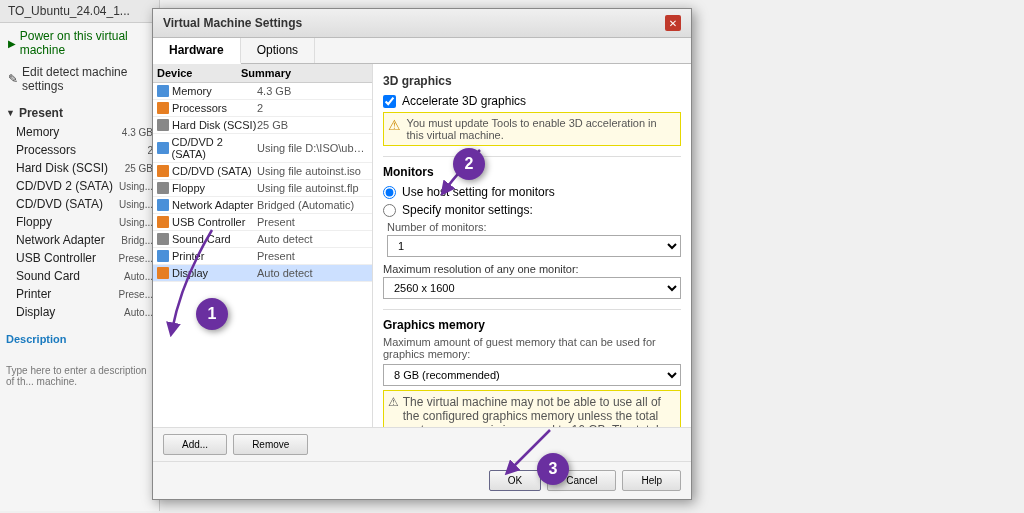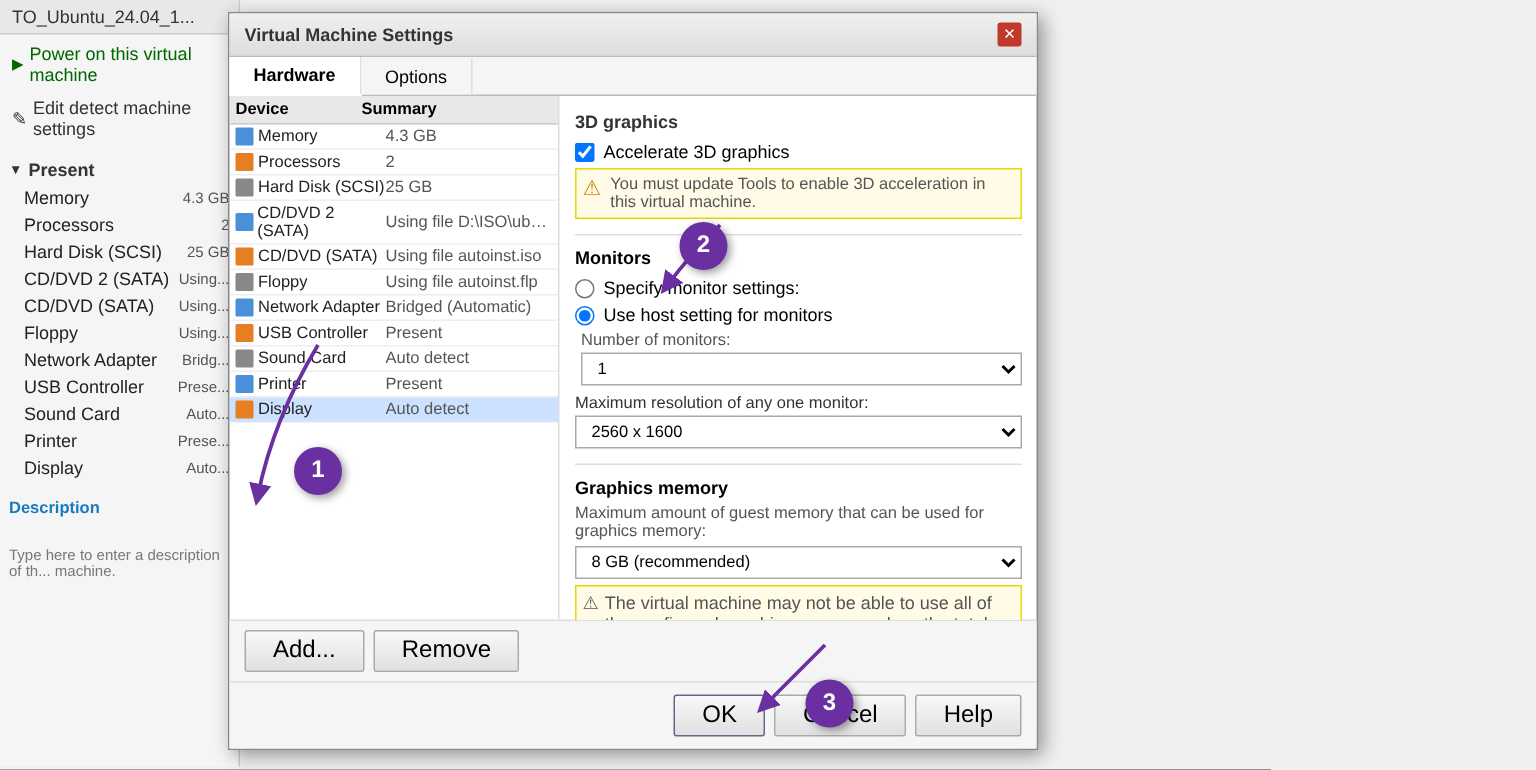--- a/index.html
+++ b/index.html
@@ -56,21 +56,21 @@
       padding: 6px 10px; display: flex; justify-content: space-between; align-items: center;
       border-bottom: 1px solid #bbb; flex-shrink: 0;
     }
     .dialog-title { font-size: 12px; font-weight: bold; color: #333; }
     .dialog-close {
       width: 16px; height: 16px; background: #c0392b; border: none; cursor: pointer;
       display: flex; align-items: center; justify-content: center; font-size: 10px; color: white;
       border-radius: 2px;
     }
     .dialog-tabs {
-      display: flex; background: #f5f5f5; border-bottom: 1px solid #bbb; flex-shrink: 0; align-items: center;
+      display: flex; background: #f5f5f5; border-bottom: 1px solid #bbb; flex-shrink: 0;
     }
     .dialog-tab {
       padding: 5px 16px; font-size: 12px; cursor: pointer; border-right: 1px solid #ddd;
       background: #f5f5f5;
     }
     .dialog-tab.active {
       background: #fff; border-bottom: 2px solid #fff; margin-bottom: -1px; font-weight: bold;
     }
     .dialog-body { display: flex; flex: 1; overflow: hidden; }
 
@@ -122,21 +122,21 @@
     .gm-label { font-size: 11px; color: #555; margin-bottom: 4px; }
     .gm-warning { display: flex; align-items: flex-start; gap: 4px; font-size: 10px; color: #555; margin-top: 4px; background: #fffbe6; padding: 4px; border: 1px solid #e6d800; }
 
     
     .dialog-footer {
       padding: 8px 10px; border-top: 1px solid #ddd; display: flex; justify-content: flex-end;
       gap: 6px; background: #f5f5f5; flex-shrink: 0;
     }
     .footer-btn {
       padding: 4px 18px; border: 1px solid #aaa; background: linear-gradient(to bottom, #f8f8f8, #e0e0e0);
-      cursor: pointer; font-size: 16px; border-radius: 2px;
+      cursor: pointer; font-size: 10px; border-radius: 2px;
     }
     .footer-btn.primary { border-color: #668; }
 
     
     .add-remove-row {
       padding: 6px 10px; border-top: 1px solid #ddd; display: flex; gap: 6px;
       background: #f5f5f5; flex-shrink: 0;
     }
 
     
@@ -306,26 +306,26 @@
       </div>
       <div class="warning-row">
         <span class="warning-icon">⚠</span>
         <span class="warning-text">You must update Tools to enable 3D acceleration in this virtual machine.</span>
       </div>
       <hr class="divider">
 
       <div class="monitor-section">
         <div class="monitor-section-title">Monitors</div>
         <div class="radio-row">
+          <input type="radio" name="monitor" checked="" style="">
+          <label>Use host setting for monitors</label>
+        </div>
+        <div class="radio-row">
           <input type="radio" name="monitor" style="">
           <label>Specify monitor settings:</label>
-        </div>
-        <div class="radio-row">
-          <input type="radio" name="monitor" checked="" style="">
-          <label>Use host setting for monitors</label>
         </div>
         <div class="sub-setting">
           <div class="sub-label">Number of monitors:</div>
           <select class="select-box">
             <option>1</option><option>2</option><option>3</option>
           </select>
         </div>
         <div class="max-res-label">Maximum resolution of any one monitor:</div>
         <select class="select-box">
           <option>2560 x 1600</option>

